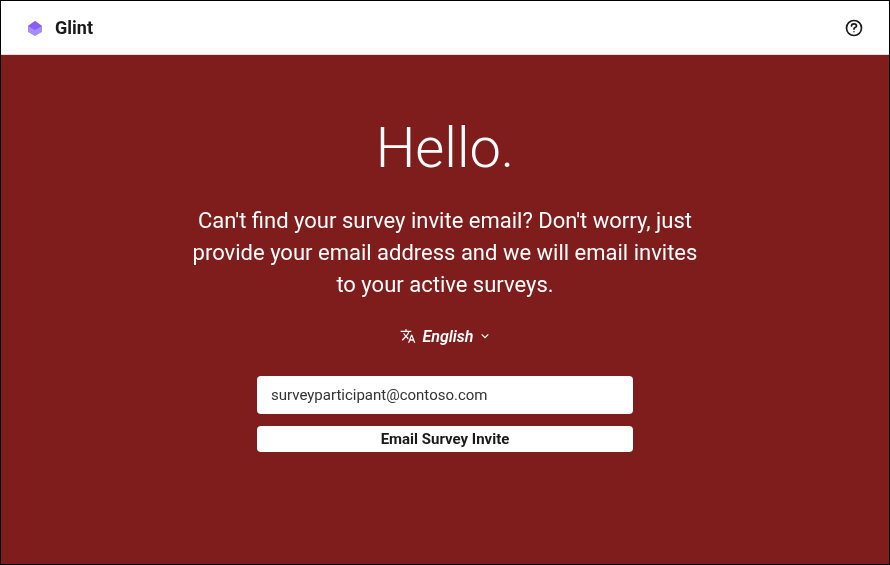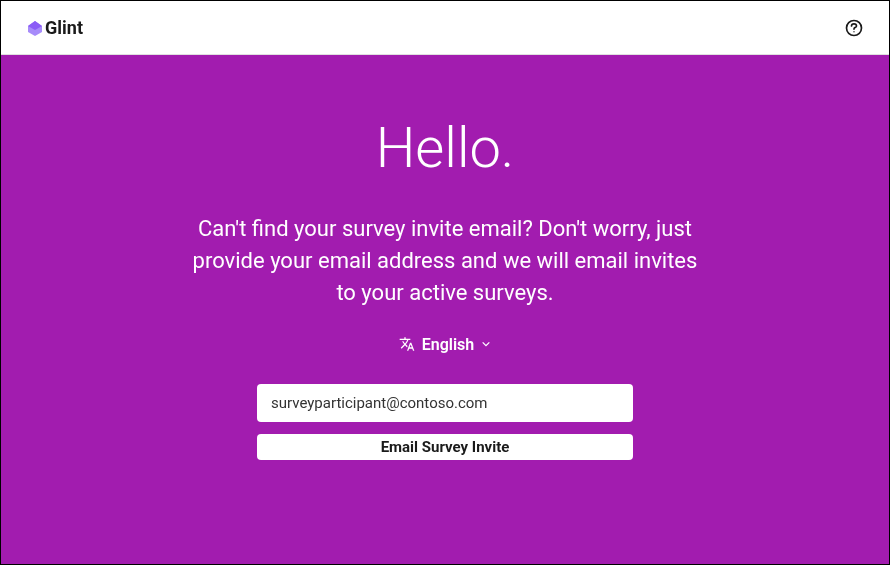--- a/index.html
+++ b/index.html
@@ -21,20 +21,21 @@
       height: 54px;
       display: flex;
       align-items: center;
       justify-content: space-between;
       padding: 0 24px;
       border-bottom: 1px solid #e0e0e0;
     }
     .brand {
       display: flex;
       align-items: center;
+      gap: 10px;
     }
     .logo-icon {
       width: 20px;
       height: 20px;
       display: flex;
       align-items: center;
       justify-content: center;
     }
     .brand-name {
       font-size: 18px;
@@ -44,50 +45,50 @@
     .help-icon {
       width: 22px;
       height: 22px;
       display: flex;
       align-items: center;
       justify-content: center;
       cursor: pointer;
     }
     .main {
       flex: 1;
-      background: #a21caf;
+      background: #7f1d1d;
       display: flex;
       flex-direction: column;
       align-items: center;
       padding-top: 60px;
       color: #fff;
       position: relative;
     }
     .hello {
       font-size: 56px;
       font-weight: 300;
       margin-bottom: 24px;
     }
     .subtitle {
       font-size: 22px;
       font-weight: 400;
       text-align: center;
       line-height: 1.45;
       max-width: 520px;
       margin-bottom: 26px;
-      margin-top: 8px;
     }
     .language-selector {
       display: flex;
       align-items: center;
       gap: 6px;
       cursor: pointer;
       margin-bottom: 30px;
       font-size: 16px;
       font-weight: 600;
+      font-style: italic;
     }
     .translate-icon {
       width: 18px;
       height: 18px;
       display: flex;
       align-items: center;
       justify-content: center;
     }
     .chevron-down {
       width: 12px;

